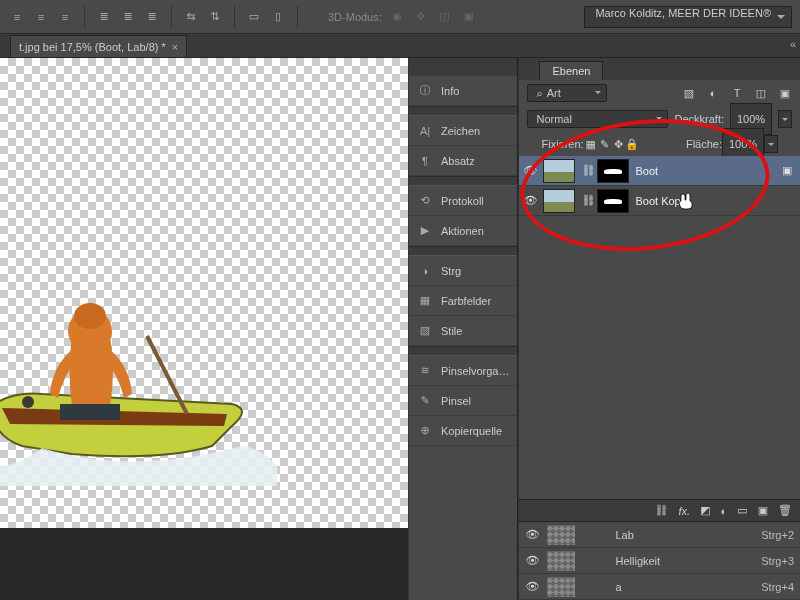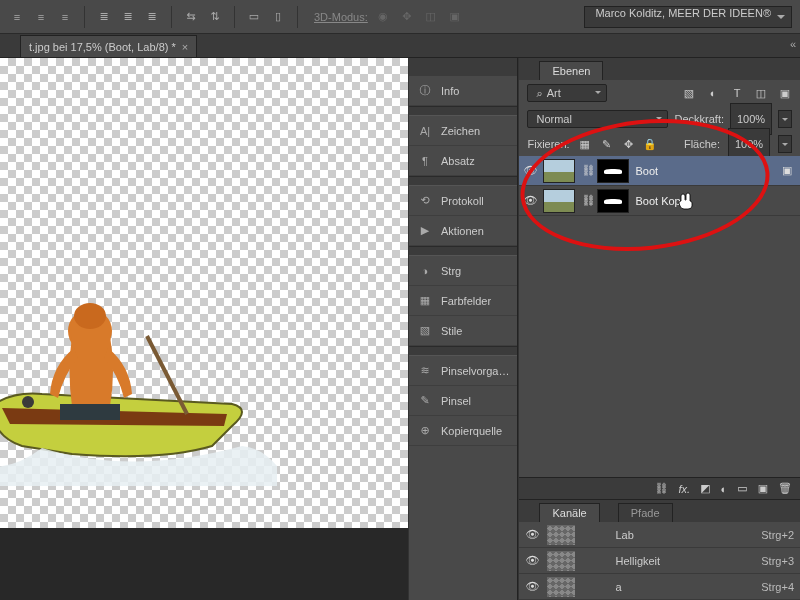--- a/index.html
+++ b/index.html
@@ -1,26 +1,26 @@
 <!DOCTYPE html>
 <html><head>
 <meta charset="utf-8">
 <style>
 * { margin: 0; padding: 0; box-sizing: border-box; font-family: Tahoma, Arial, sans-serif; font-size: 11px; color: #ccc; }
 body { background: #494949; width: 800px; height: 600px; overflow: hidden; position: relative; }
 
 .toolbar { height: 34px; background: #494949; border-bottom: 1px solid #2a2a2a; display: flex; align-items: center; padding: 0 8px; gap: 6px; }
 .toolbar .tb-icon { width: 18px; height: 18px; display: flex; align-items: center; justify-content: center; color: #aaa; }
 .toolbar .sep { width: 1px; height: 22px; background: #333; margin: 0 4px; }
-.toolbar .label3d { color: #888; font-size: 11px; margin-left: 6px; text-decoration: underline; }
+.toolbar .label3d { color: #888; font-size: 11px; margin-left: 20px; }
 .toolbar .right { margin-left: auto; display: flex; align-items: center; gap: 8px; }
 .toolbar .workspace { background: #3a3a3a; border: 1px solid #222; height: 22px; padding: 0 20px 0 10px; color: #ccc; position: relative; cursor: pointer; }
 .toolbar .workspace::after { content: ""; position: absolute; right: 6px; top: 8px; border: 4px solid transparent; border-top-color: #aaa; }
 
-.doc-tabbar { height: 24px; background: #3a3a3a; border-bottom: 1px solid #222; display: flex; align-items: flex-end; padding-left: 20px; position: relative; }
+.doc-tabbar { height: 24px; background: #3a3a3a; border-bottom: 1px solid #222; display: flex; align-items: flex-end; padding-left: 10px; position: relative; }
 .doc-tab { background: #494949; border: 1px solid #222; border-bottom: none; height: 22px; display: flex; align-items: center; padding: 0 8px; color: #ddd; gap: 6px; }
 .doc-tab .close { color: #aaa; }
 .doc-tabbar .collapse { position: absolute; right: 4px; top: 4px; color: #aaa; }
 
 .main { position: absolute; top: 58px; left: 0; right: 0; bottom: 0; display: flex; }
 .canvas-wrap { flex: 0 0 408px; background: #282828; display: flex; align-items: flex-start; justify-content: flex-start; overflow: hidden; }
 .canvas { width: 408px; height: 470px; position: relative; background-color: #fff;
   background-image: linear-gradient(45deg,#ccc 25%,transparent 25%),linear-gradient(-45deg,#ccc 25%,transparent 25%),linear-gradient(45deg,transparent 75%,#ccc 75%),linear-gradient(-45deg,transparent 75%,#ccc 75%);
   background-size: 16px 16px; background-position: 0 0,0 8px,8px -8px,-8px 0; }
 .panel-col1 { flex: 0 0 108px; background: #494949; border-left: 1px solid #333; border-right: 1px solid #222; }
@@ -38,21 +38,21 @@
 .sel { background: #3a3a3a; border: 1px solid #222; height: 18px; display: flex; align-items: center; padding: 0 18px 0 8px; position: relative; cursor: pointer; border-radius: 2px; }
 .sel::after { content: ""; position: absolute; right: 5px; top: 6px; border: 3px solid transparent; border-top-color: #aaa; }
 .pct-box { background: #3a3a3a; border: 1px solid #222; height: 32px; width: 42px; display: flex; align-items: center; justify-content: center; }
 .drop-tri { width: 14px; height: 18px; background: #3a3a3a; border: 1px solid #222; display: flex; align-items: center; justify-content: center; cursor: pointer; }
 .drop-tri::after { content: ""; border: 3px solid transparent; border-top-color: #aaa; margin-top: 3px; }
 .spacer { flex: 1; }
 .search-sel { width: 80px; }
 .icons-row { display: flex; gap: 10px; color: #bbb; margin-left: auto; }
 .icons-row span { width: 14px; display: flex; align-items: center; justify-content: center; cursor: pointer; }
 
-.lock-row { height: 24px; display: flex; align-items: center; gap: 8px; padding: 0 8px; color: #bbb; }
+.lock-row { height: 24px; display: flex; align-items: center; padding: 0 22px; color: #bbb; }
 .lock-row .mini { width: 14px; height: 14px; display: flex; align-items: center; justify-content: center; }
 
 .layers-list { flex: 0 0 auto; }
 .layer { display: flex; align-items: center; height: 30px; padding: 0 4px; gap: 6px; border-bottom: 1px solid #3a3a3a; }
 .layer.selected { background: #5a6b8a; }
 .eye { width: 14px; height: 14px; display: flex; align-items: center; justify-content: center; color: #ddd; }
 .thumb { width: 32px; height: 24px; background: #a6c5d5; border: 1px solid #222; background-image: linear-gradient(180deg,#b5cedd 55%,#7d8b52 55%); }
 .link { width: 10px; color: #ddd; }
 .mask { width: 32px; height: 24px; background: #000; border: 1px solid #222; position: relative; }
 .mask::after { content: ""; position: absolute; left: 6px; top: 9px; width: 18px; height: 5px; background: #fff; border-radius: 40% 40% 20% 20%; }
@@ -249,24 +249,20 @@
         <span>⛓</span>
         <span><i>fx.</i></span>
         <span>◩</span>
         <span>◐</span>
         <span>▭</span>
         <span>▣</span>
         <span>🗑</span>
       </div>
 
       <div class="channels">
-        <div class="pnl-tabs">
-          <div class="pnl-tab">Kanäle</div>
-          <div class="pnl-tab inactive">Pfade</div>
-        </div>
         <div class="ch-row">
           <span class="eye">👁</span>
           <div class="ch-thumb"></div>
           <span class="ch-name">Lab</span>
           <span class="ch-sc">Strg+2</span>
         </div>
         <div class="ch-row">
           <span class="eye">👁</span>
           <div class="ch-thumb"></div>
           <span class="ch-name">Helligkeit</span>

